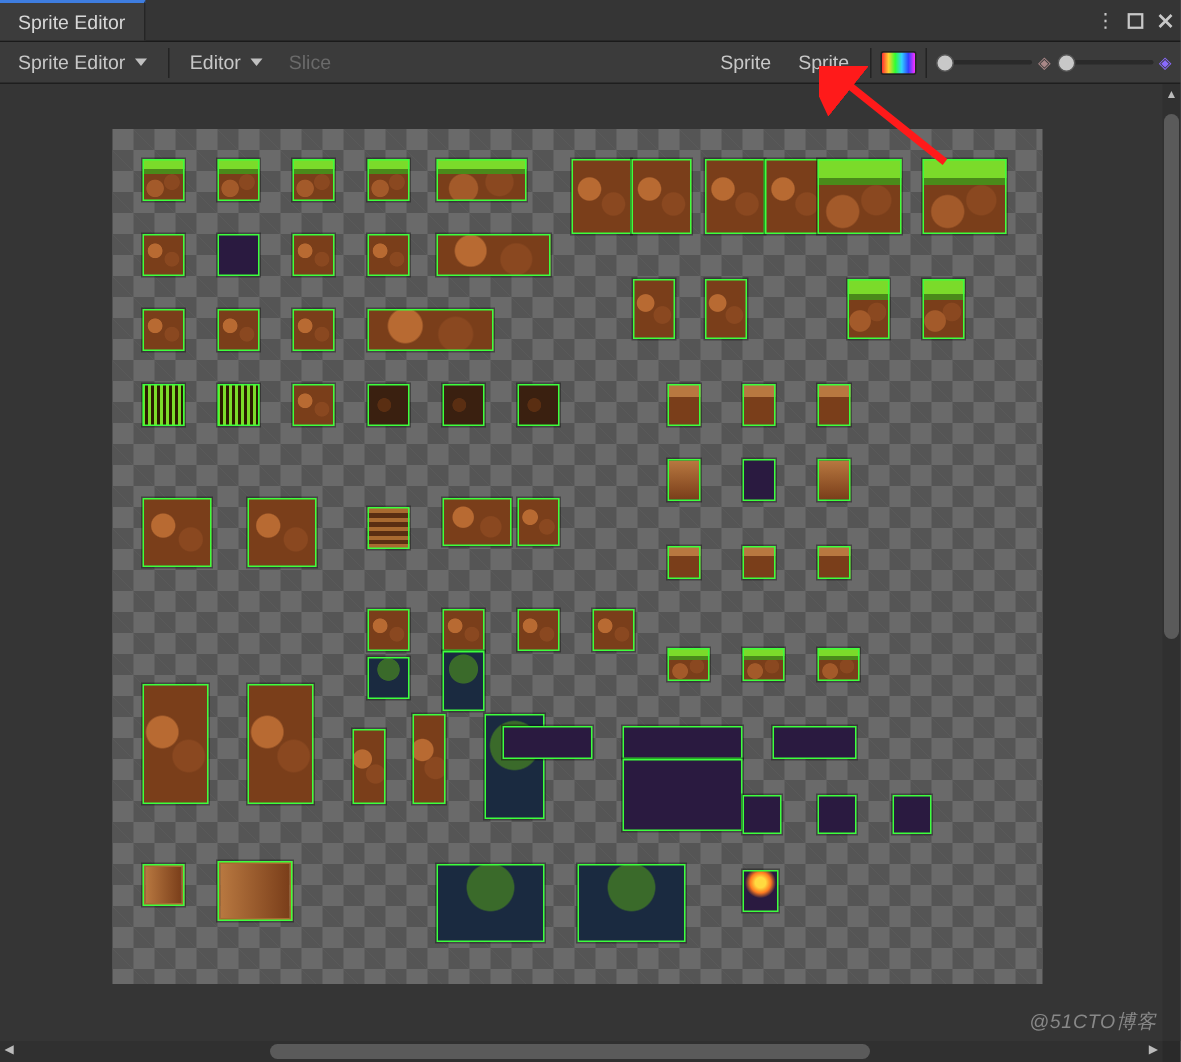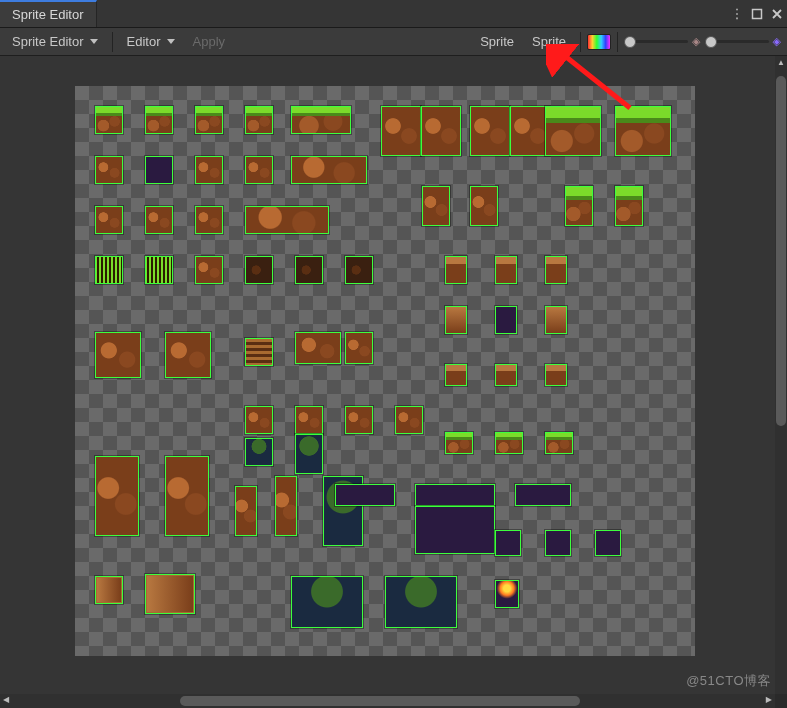--- a/index.html
+++ b/index.html
@@ -153,20 +153,21 @@
     width: 90px; height: 70px;
     pointer-events:none;
   }
 
   .watermark {
     position:absolute;
     right: 16px; bottom: 18px;
     color:#888; font-size:13px;
     pointer-events:none;
     letter-spacing: .5px;
+    font-style: italic;
   }
 
   
   .grassTop { background:
       linear-gradient(#7bdb2a 0 25%, #4a8a1a 25% 35%, transparent 35%),
       radial-gradient(circle at 30% 70%, #a35a2a 20%, transparent 22%),
       radial-gradient(circle at 70% 55%, #8a4820 20%, transparent 22%),
       #7a3e1a;
   }
   .dirt { background:
@@ -220,21 +221,21 @@
 
 <div class="toolbar">
   <div class="tb-btn caret">
     <span>Sprite Editor</span>
   </div>
   <div class="divider"></div>
   <div class="tb-btn caret">
     <span>Editor</span>
   </div>
   <div class="tb-btn disabled">
-    <span>Apply</span>
+    <span>Slice</span>
   </div>
 
   <div class="tb-spacer"></div>
 
   <div class="tb-btn">
     <span>Sprite</span>
   </div>
   <div class="tb-btn">
     <span>Sprite</span>
   </div>

